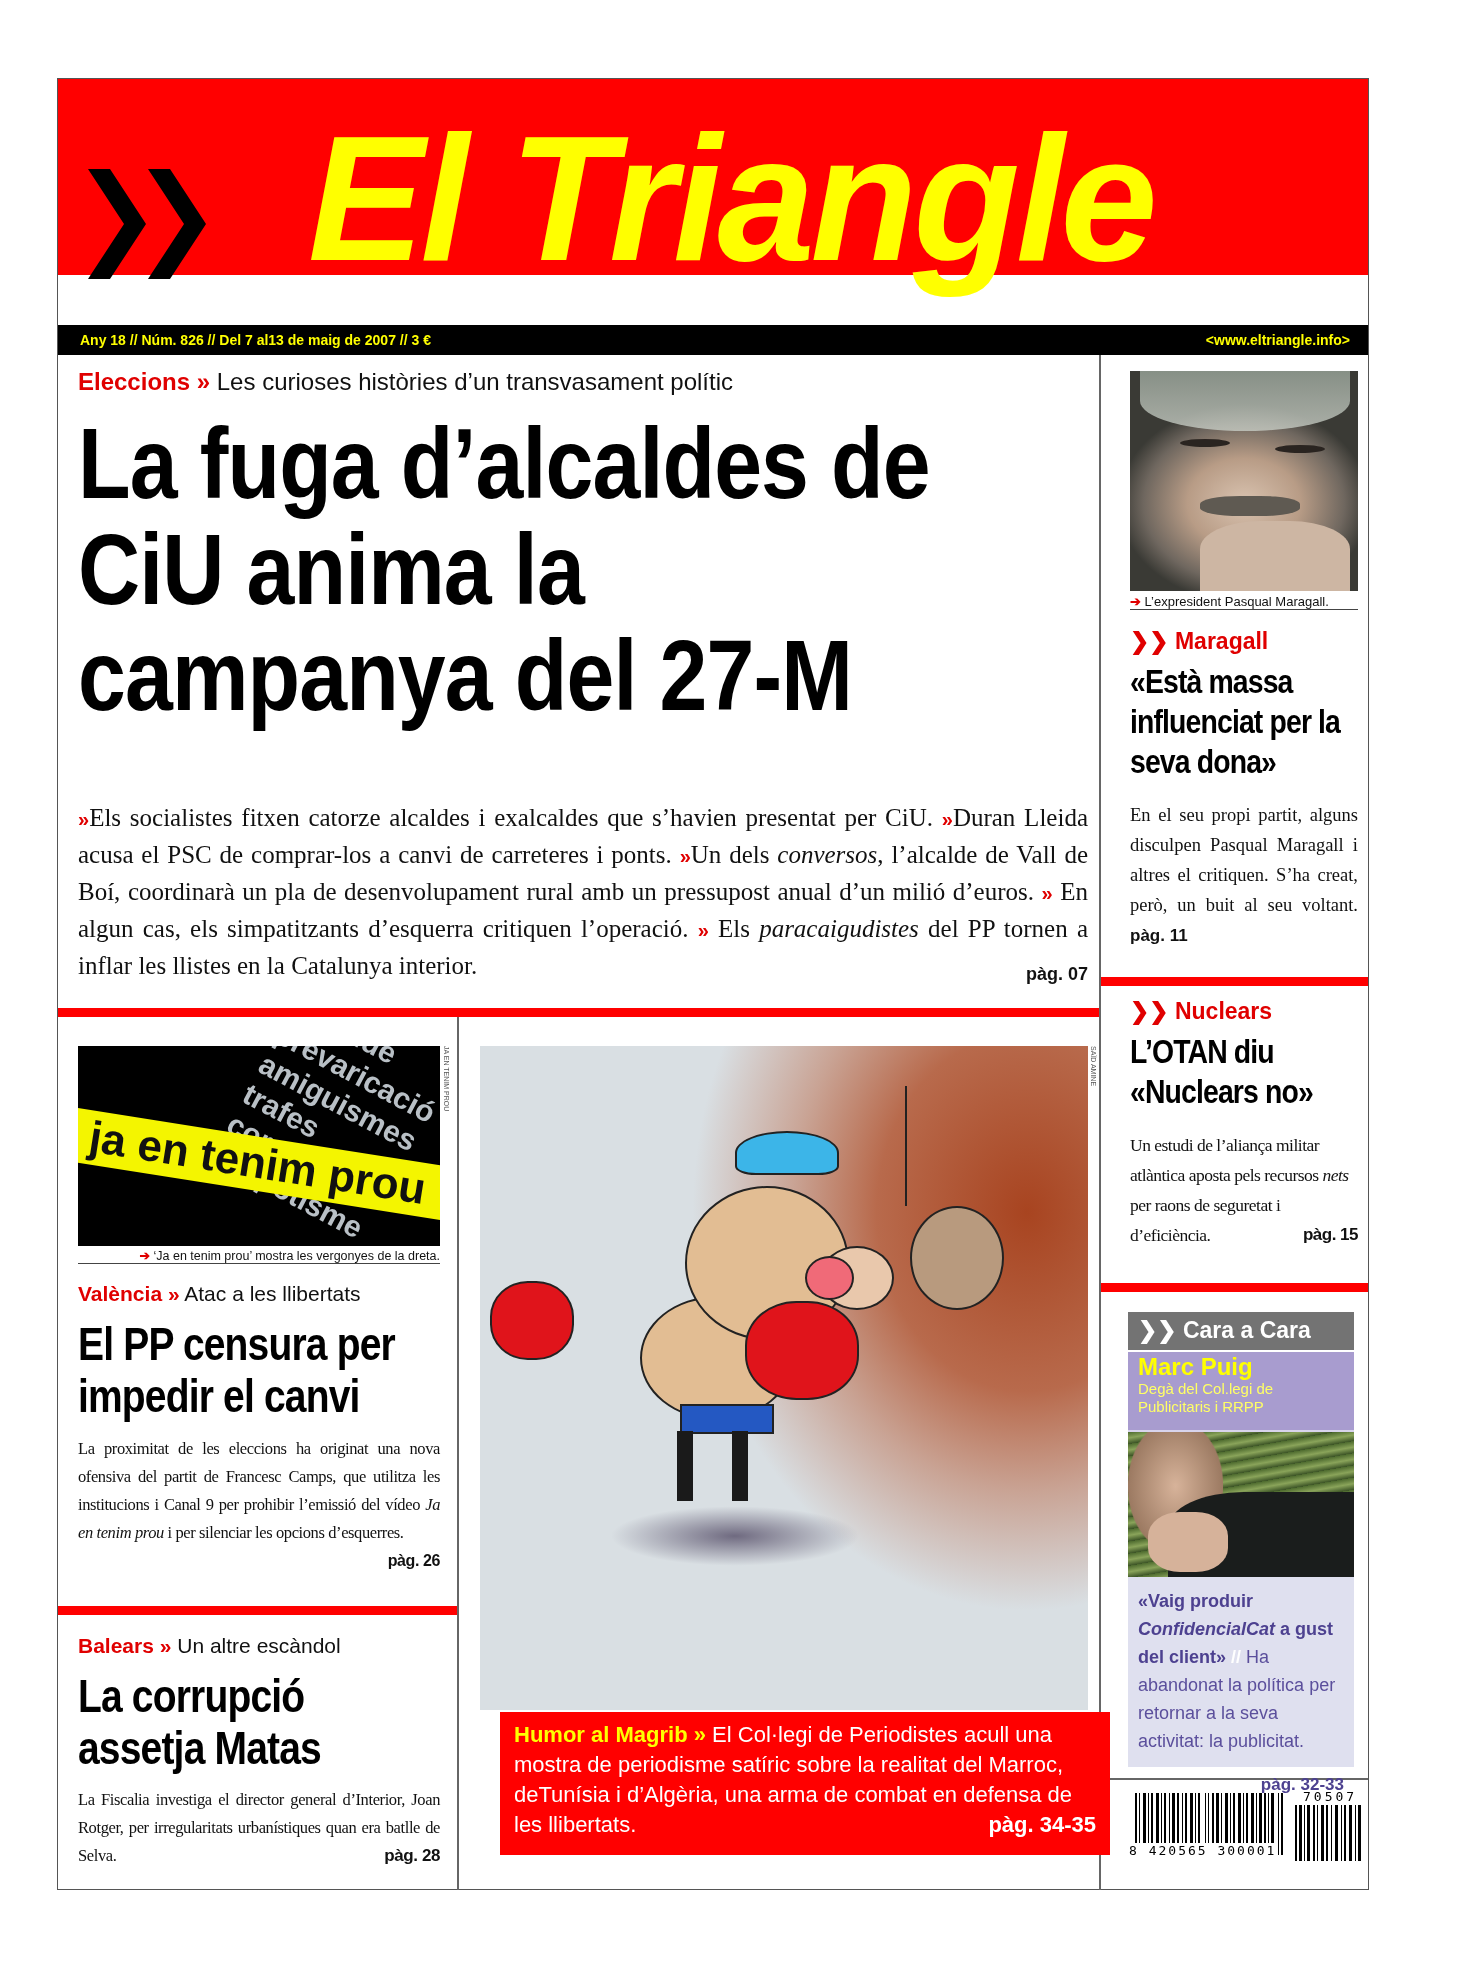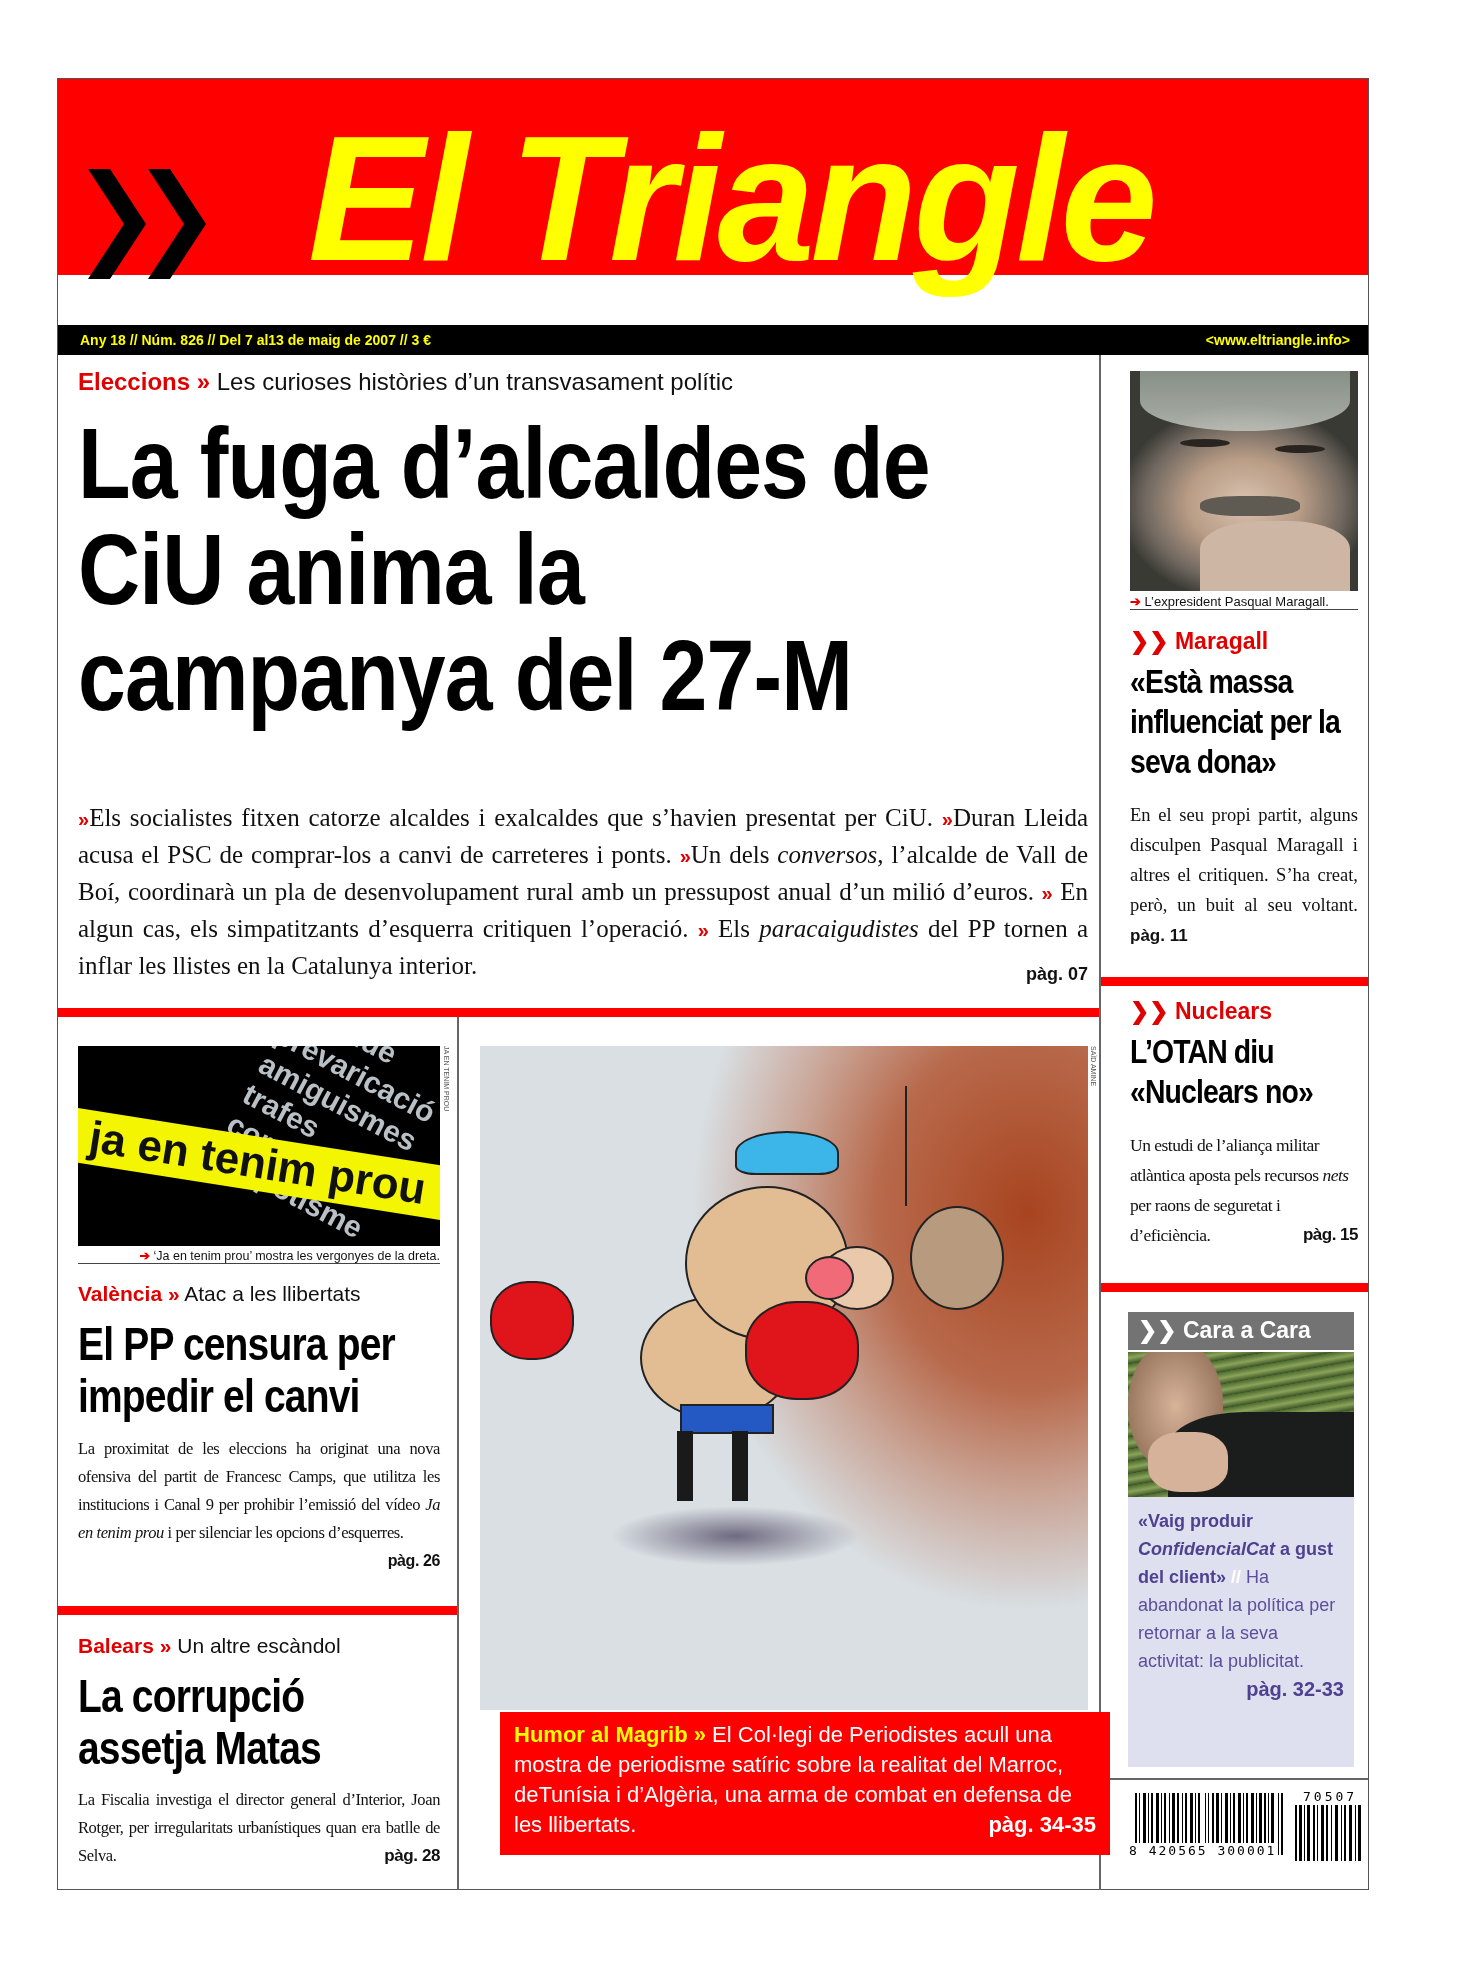--- a/index.html
+++ b/index.html
@@ -108,28 +108,32 @@
 <div class="serif side-body" style="left:1130px;top:1130px;width:228px;font-size:17.5px;letter-spacing:-0.5px;">
   <span>Un estudi de l’aliança militar atlàntica aposta pels recursos </span><i>nets</i><span> per raons de seguretat i d’eficiència.</span>
   <span class="pg" style="font-size:17px;">pàg. 15</span>
 </div>
 
 <div class="cara">
   <div class="hd">
     <span>❯❯</span>
     <span>Cara a Cara</span>
   </div>
+  <div class="who">
+    <div class="name">Marc Puig</div>
+    <div class="role">Degà del Col.legi de Publicitaris i RRPP</div>
+  </div>
   <div class="pic" style="background:repeating-linear-gradient(170deg,#4d6a2e 0px,#8aa45a 6px,#3c5426 12px);">
     <div style="position:absolute;left:0;top:0;width:95px;height:120px;background:radial-gradient(ellipse at 50% 45%,#d7b39a,#9c7a62 70%,transparent 72%);"></div>
     <div style="position:absolute;left:40px;top:60px;width:190px;height:90px;background:#1a1d1c;border-radius:40% 0 0 0;"></div>
     <div style="position:absolute;left:20px;top:80px;width:80px;height:60px;background:#d6b29a;border-radius:40%;"></div>
   </div>
   <div class="quote">
     <b>«Vaig produir </b><b><i>ConfidencialCat</i></b><b> a gust del client»</b><span class="sl"> // </span><span>Ha abandonat la política per retornar a la seva activitat: la publicitat.</span>
-    <span class="pg" style="font-size:20px;color:#4d4190;">pàg. 32-33</span>
+    <span class="pg" style="font-size:17px;color:#4d4190;margin-top:16px;">pàg. 32-33</span>
   </div>
 </div>
 
 <div style="position:absolute;left:1125px;top:1793px;width:240px;height:70px;">
   <svg width="160" height="62" viewBox="0 0 160 62" style="position:absolute;left:8px;top:0;">
     <g fill="#000">
       <rect x="2" y="0" width="2" height="62"></rect>
         <rect x="6" y="0" width="1" height="62"></rect>
       <rect x="10" y="0" width="3" height="50"></rect>
         <rect x="15" y="0" width="1" height="50"></rect>

